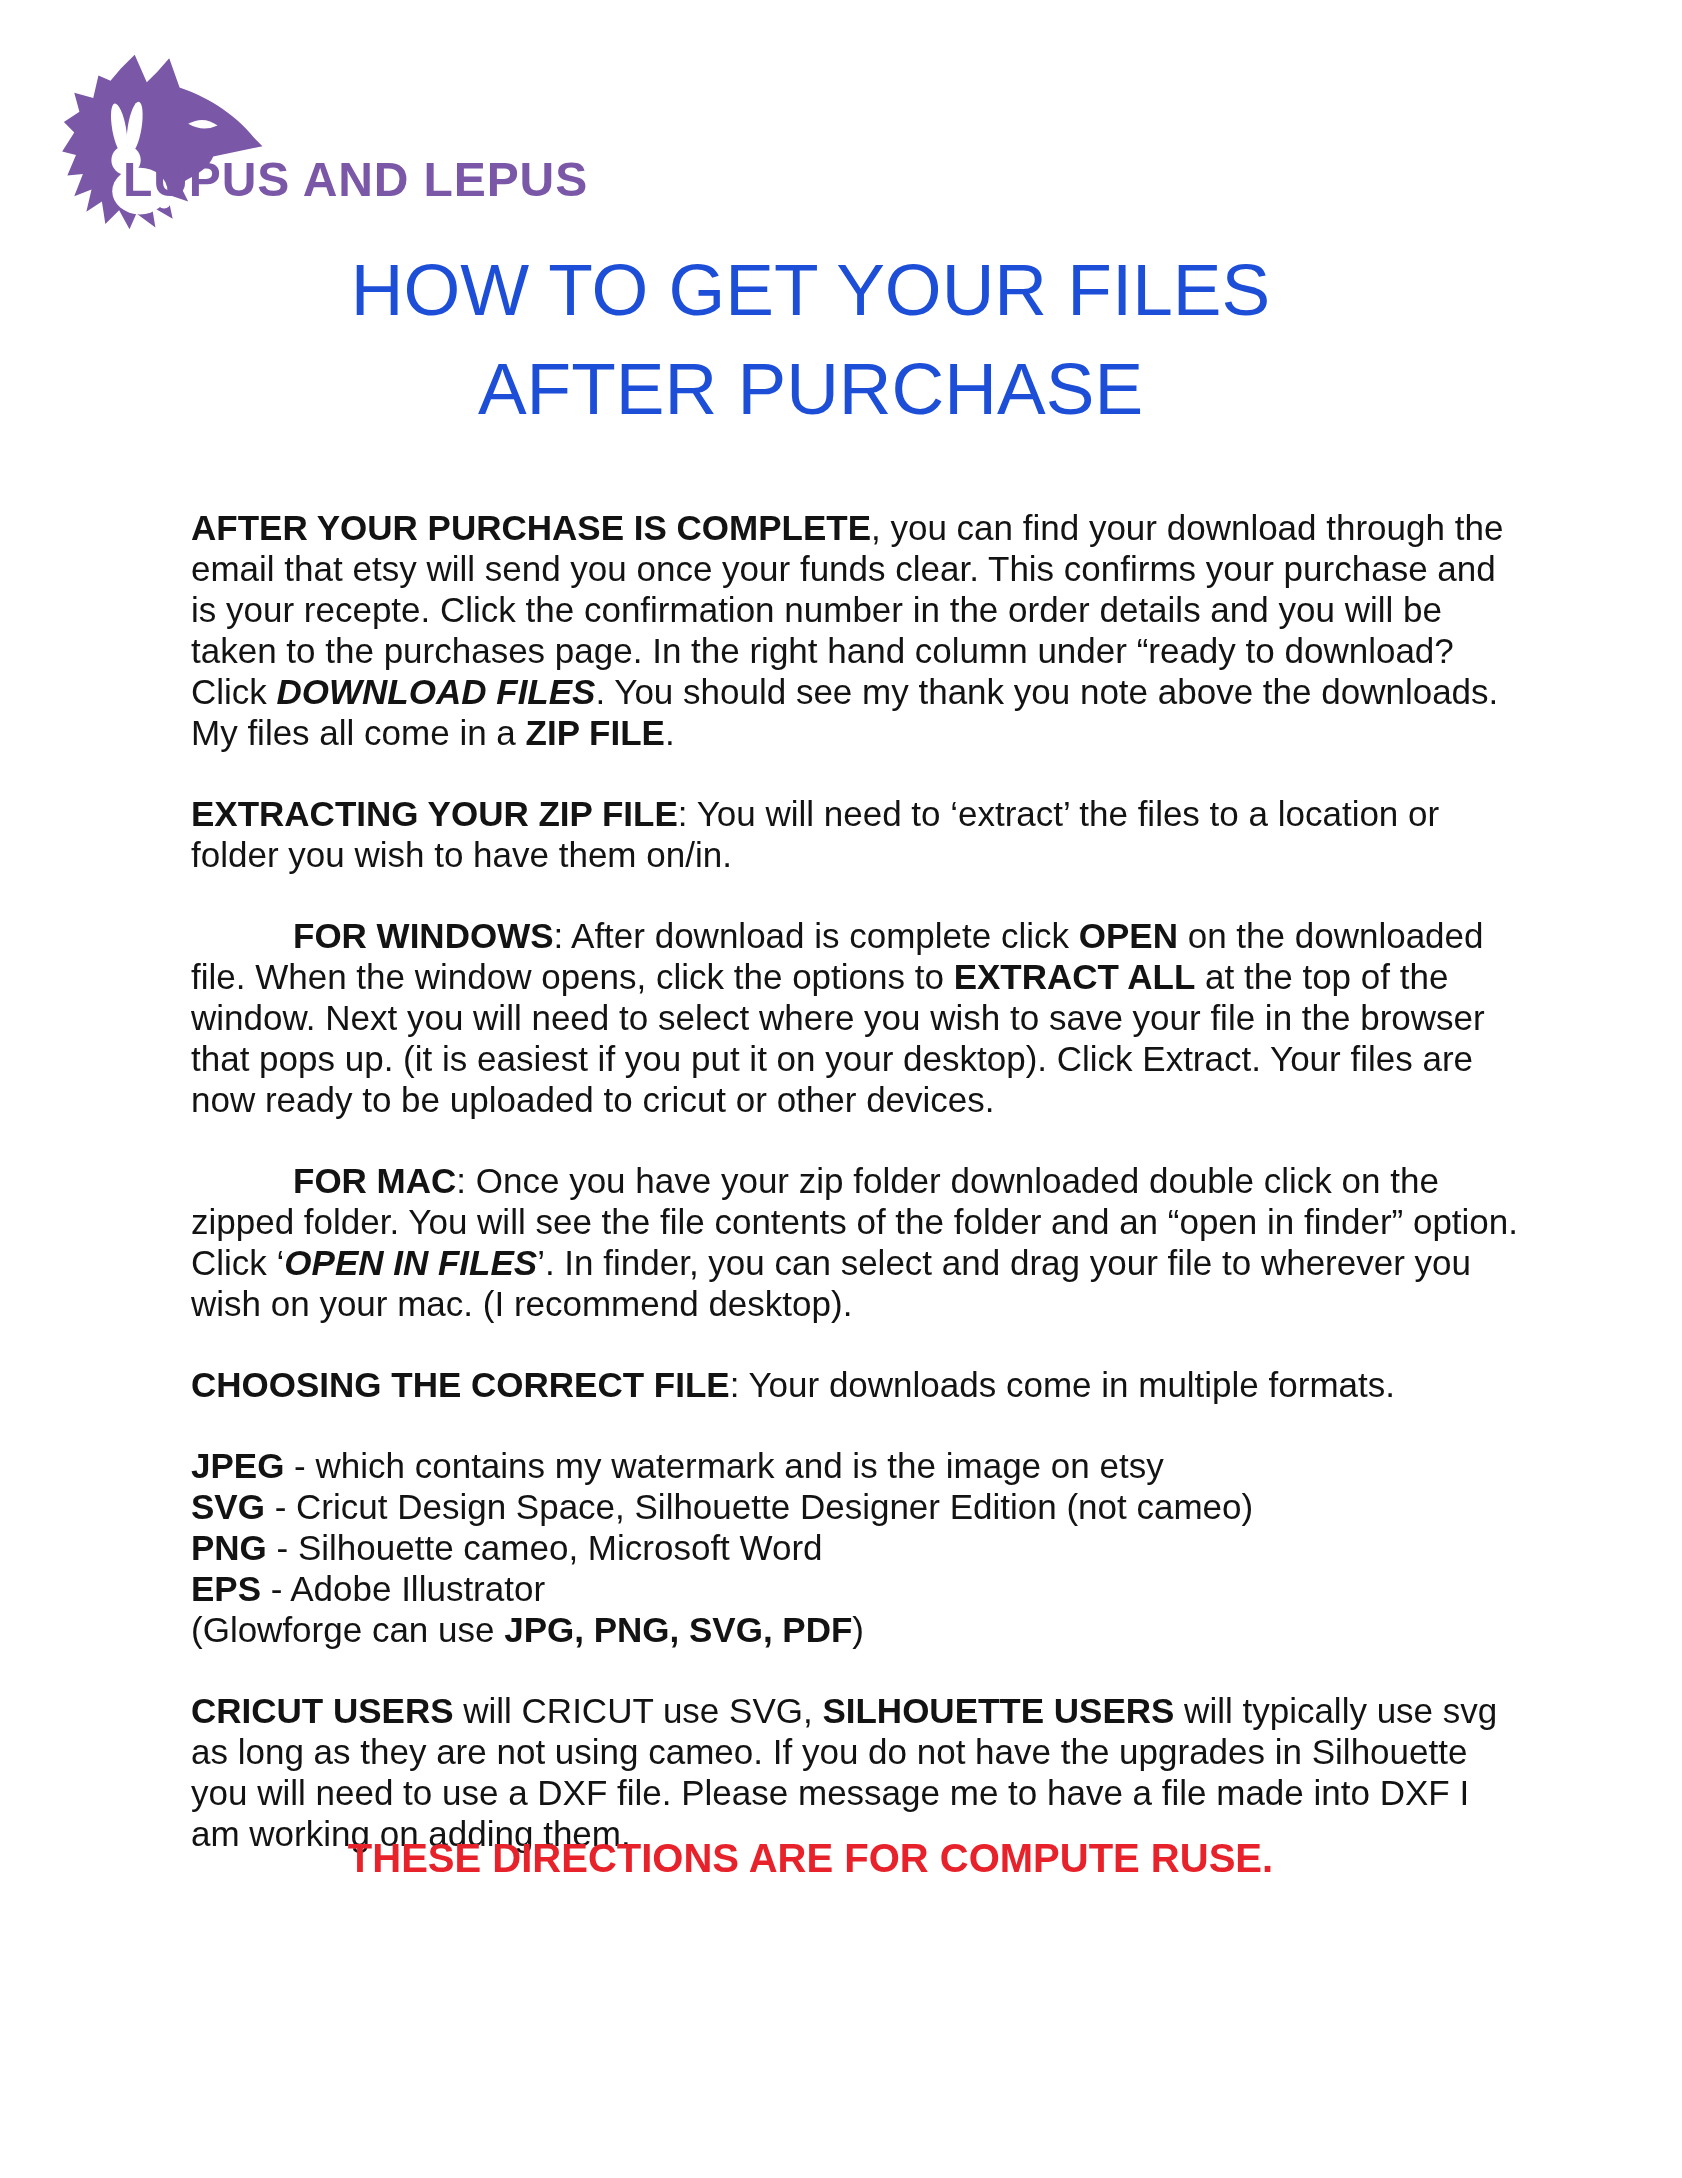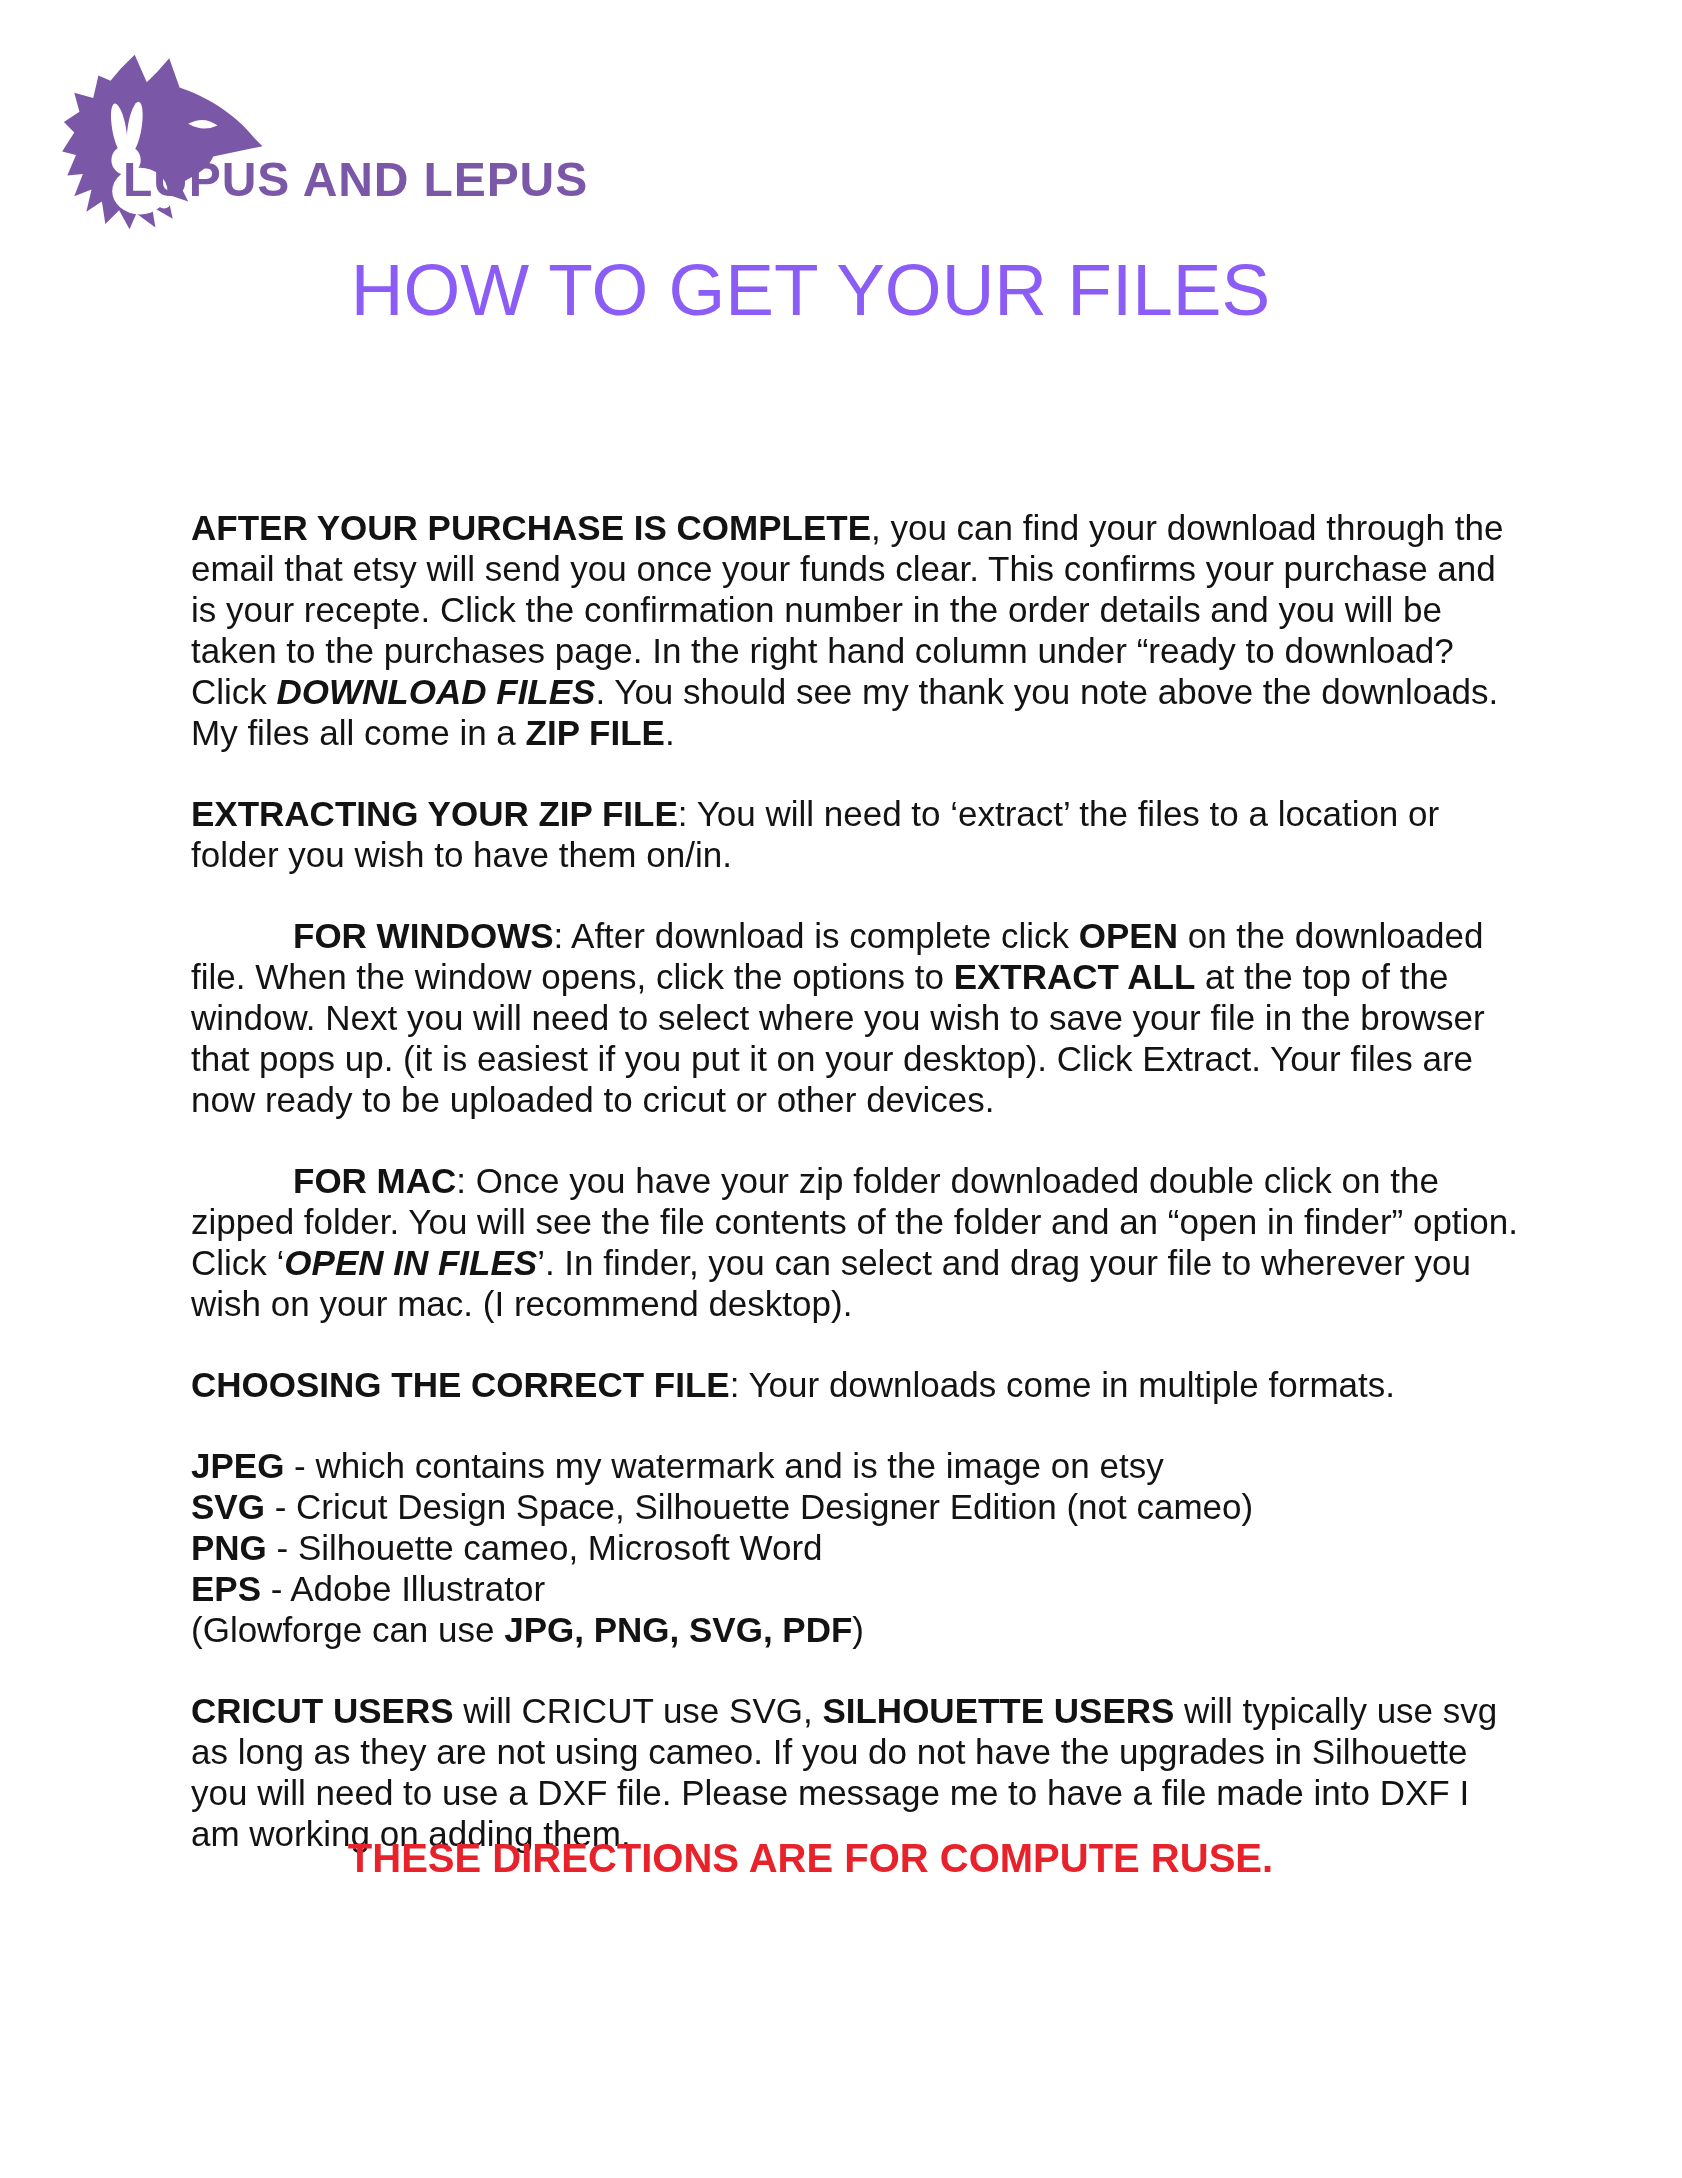--- a/index.html
+++ b/index.html
@@ -62,22 +62,23 @@
         <ellipse cx="116" cy="88" rx="8" ry="30" transform="rotate(-10 116 88)"></ellipse>
         <ellipse cx="134" cy="86" rx="8" ry="30" transform="rotate(9 134 86)"></ellipse>
         <circle cx="124" cy="124" r="17"></circle>
         <ellipse cx="140" cy="160" rx="32" ry="27"></ellipse>
         <circle cx="168" cy="172" r="8"></circle>
       </g>
     </svg>
     <div class="brand-name" style="color: rgb(123, 87, 167);">LUPUS AND LEPUS</div>
   </div>
 
-  <div class="title" style="color: #8b5cf6;">
+  <div class="title" style="color: #1d4ed8;">
     <div>HOW TO GET YOUR FILES</div>
+    <div>AFTER PURCHASE</div>
   </div>
 
   <div class="doc-body">
     <p class="para"><span class="b">AFTER YOUR PURCHASE IS COMPLETE</span><span>, you can find your download through the email that etsy will send you once your funds clear. This confirms your purchase and is your recepte. Click the confirmation number in the order details and you will be taken to the purchases page. In the right hand column under “ready to download? Click </span><span class="b i">DOWNLOAD FILES</span><span>. You should see my thank you note above the downloads. My files all come in a </span><span class="b">ZIP FILE</span><span>.</span></p>
     <p class="para"><span class="b">EXTRACTING YOUR ZIP FILE</span><span>: You will need to ‘extract’ the files to a location or folder you wish to have them on/in.</span></p>
     <p class="para indent"><span class="b">FOR WINDOWS</span><span>: After download is complete click </span><span class="b">OPEN</span><span> on the downloaded file. When the window opens, click the options to </span><span class="b">EXTRACT ALL</span><span> at the top of the window. Next you will need to select where you wish to save your file in the browser that pops up. (it is easiest if you put it on your desktop). Click Extract. Your files are now ready to be uploaded to cricut or other devices.</span></p>
     <p class="para indent"><span class="b">FOR MAC</span><span>: Once you have your zip folder downloaded double click on the zipped folder. You will see the file contents of the folder and an “open in finder” option. Click ‘</span><span class="b i">OPEN IN FILES</span><span>’. In finder, you can select and drag your file to wherever you wish on your mac. (I recommend desktop).</span></p>
     <p class="para"><span class="b">CHOOSING THE CORRECT FILE</span><span>: Your downloads come in multiple formats.</span></p>
     <p class="para"><span class="b">JPEG</span><span> - which contains my watermark and is the image on etsy</span><br><span class="b">SVG</span><span> - Cricut Design Space, Silhouette Designer Edition (not cameo)</span><br><span class="b">PNG</span><span> - Silhouette cameo, Microsoft Word</span><br><span class="b">EPS</span><span> - Adobe Illustrator</span><br><span>(Glowforge can use </span><span class="b">JPG, PNG, SVG, PDF</span><span>)</span></p>
     <p class="para"><span class="b">CRICUT USERS</span><span> will CRICUT use SVG, </span><span class="b">SILHOUETTE USERS</span><span> will typically use svg as long as they are not using cameo. If you do not have the upgrades in Silhouette you will need to use a DXF file. Please message me to have a file made into DXF I am working on adding them.</span></p>

